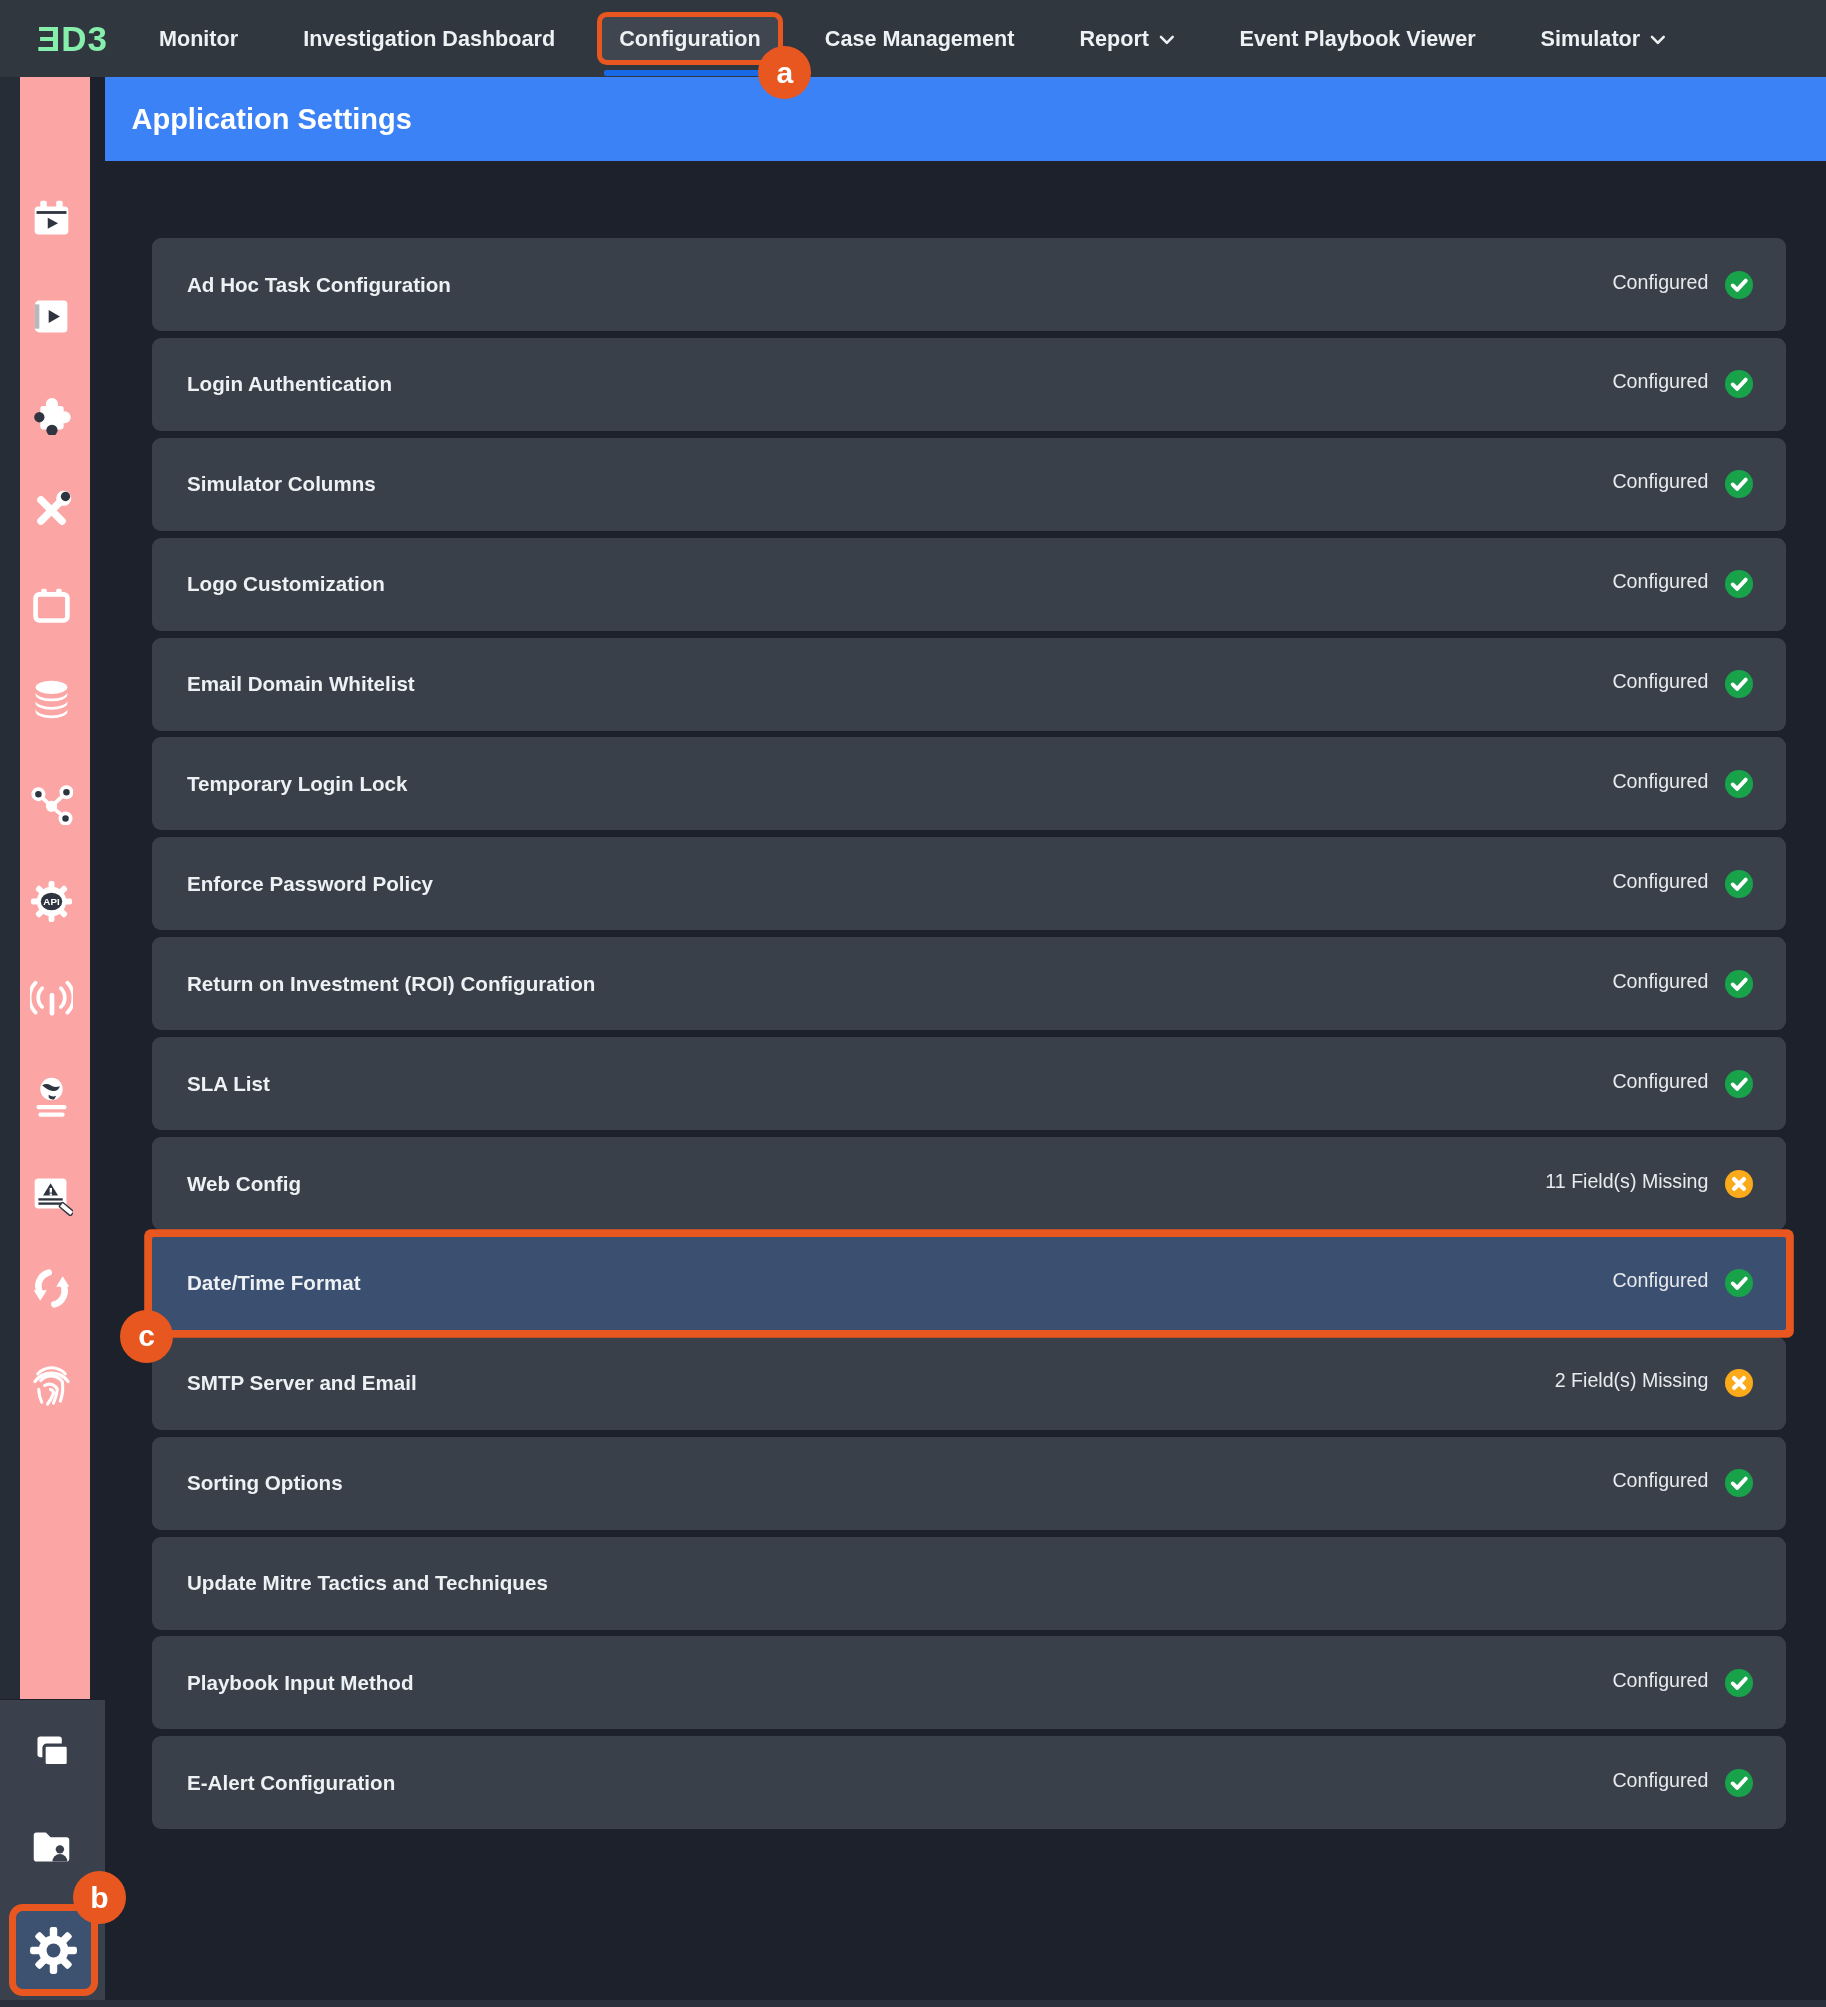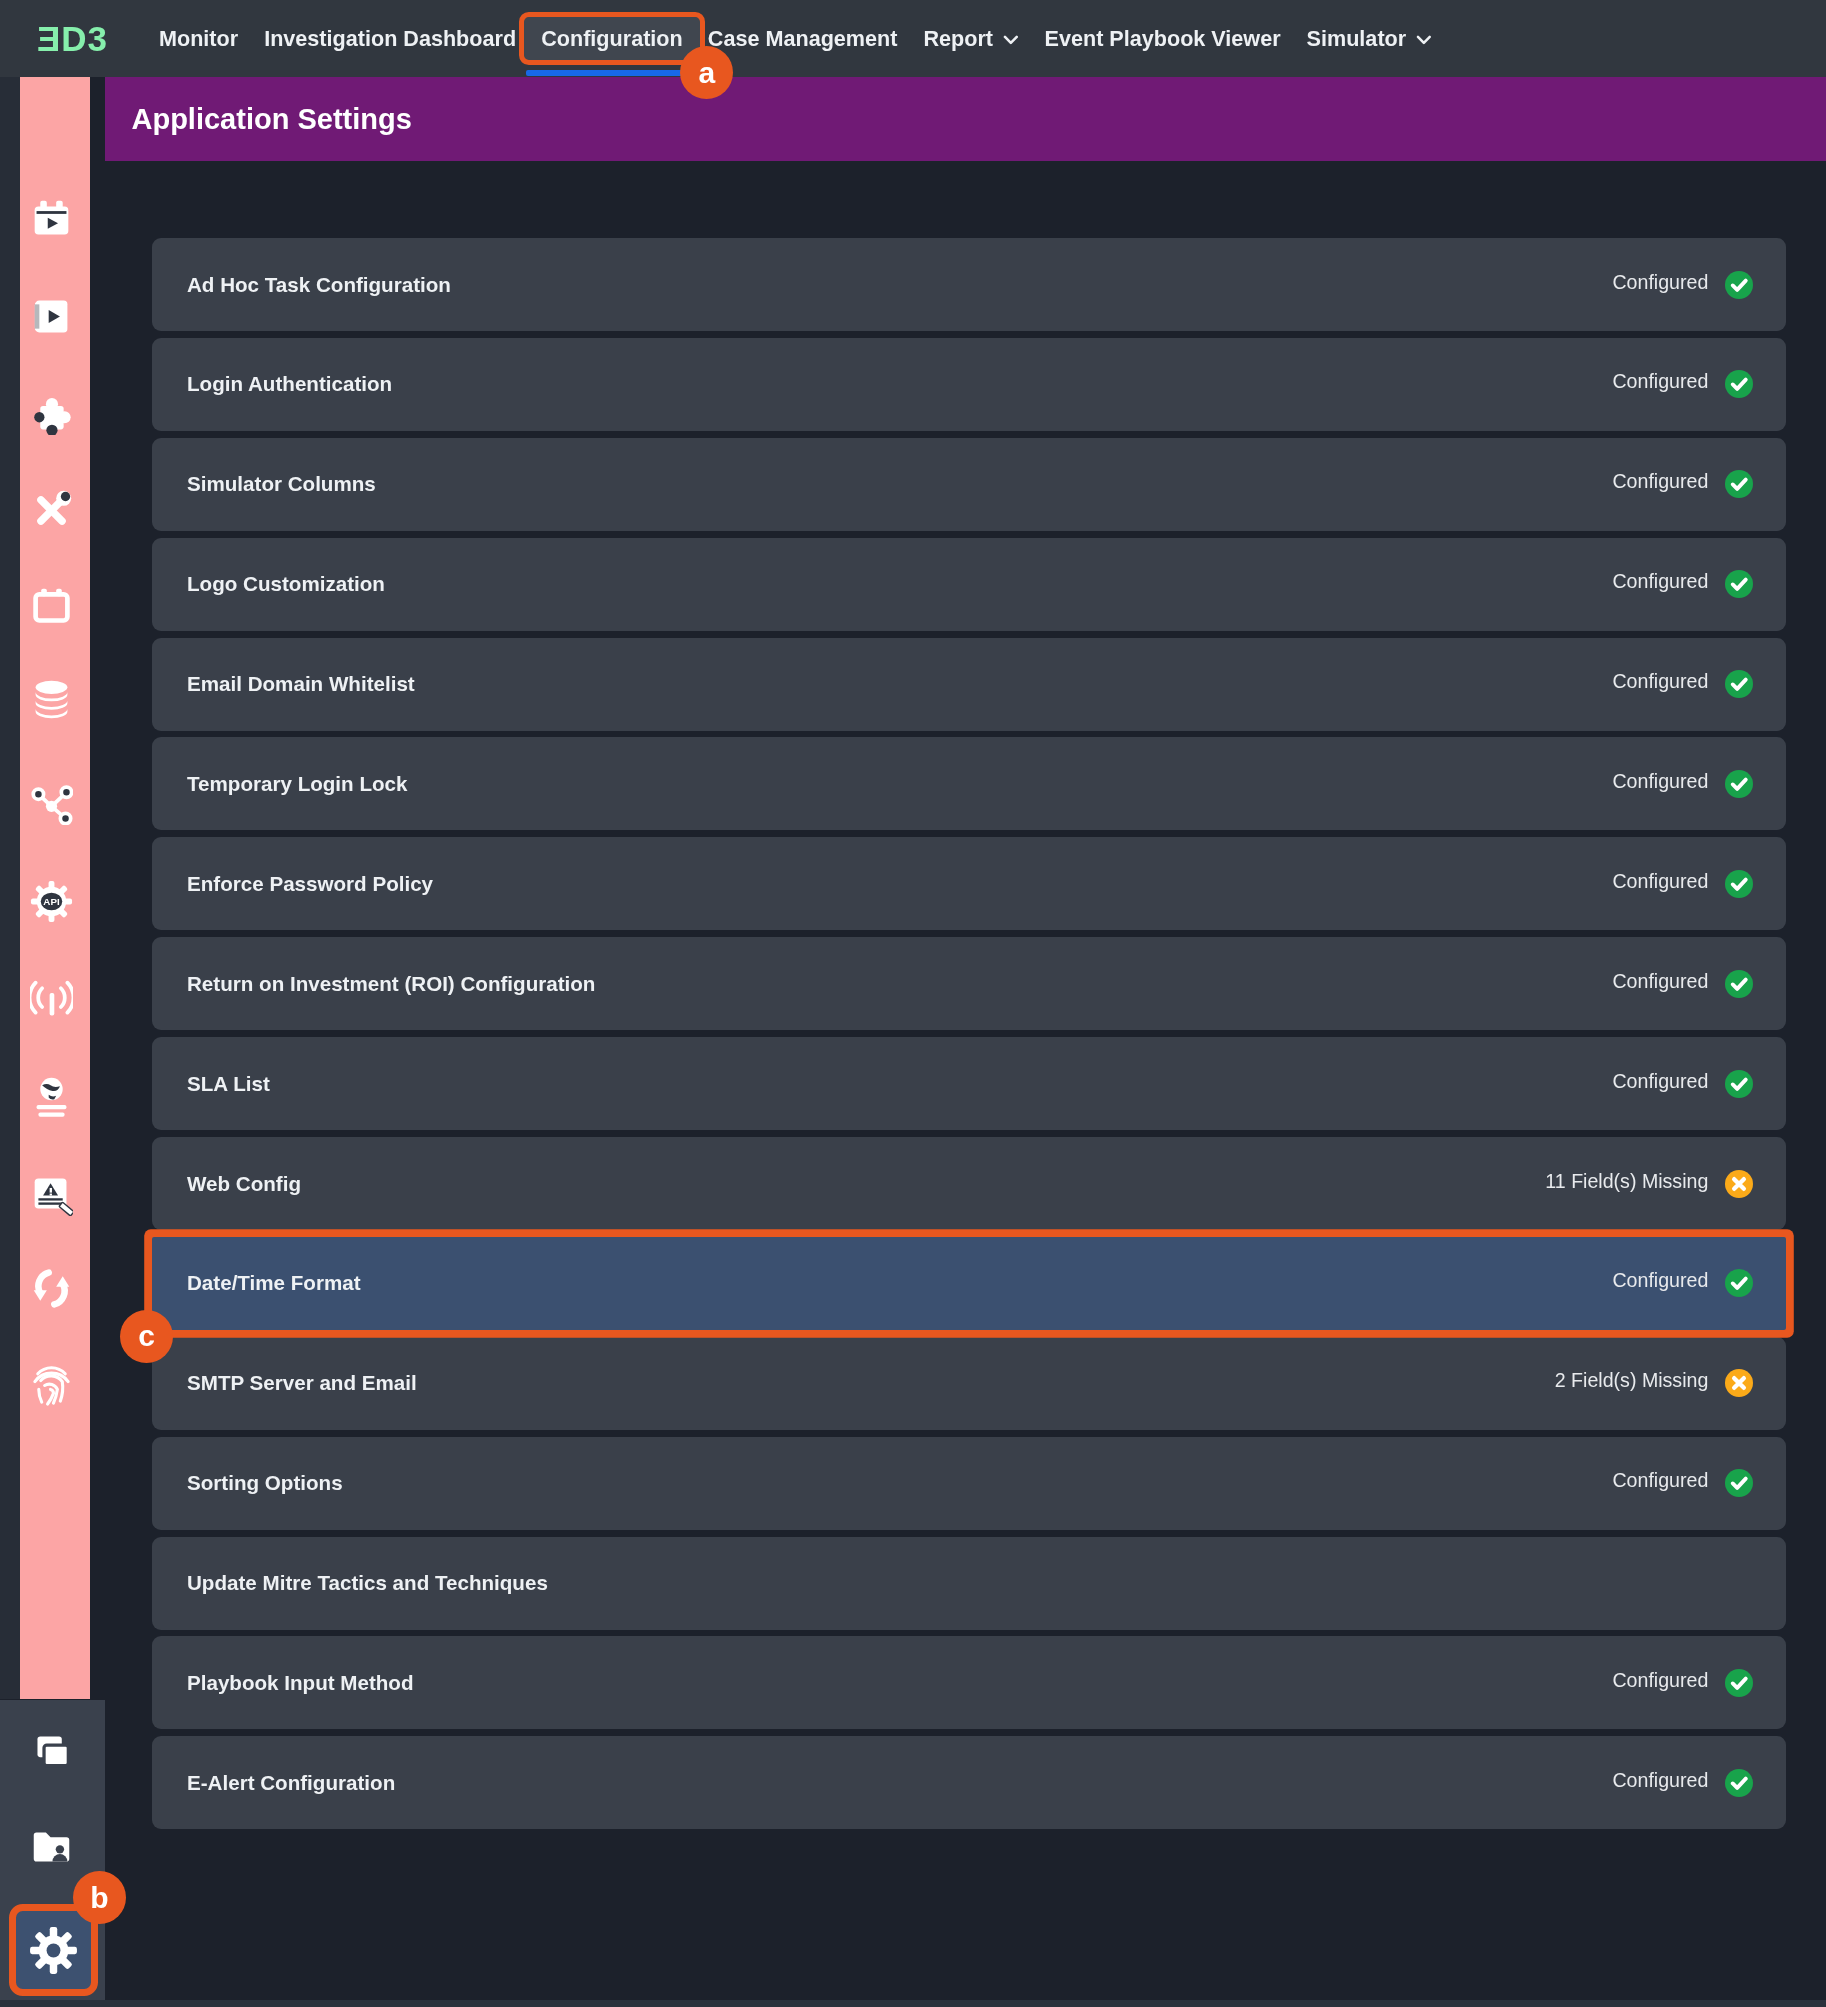--- a/index.html
+++ b/index.html
@@ -29,21 +29,21 @@
   }
   .badge{
     display:flex;align-items:center;justify-content:center;
     width:53px;height:53px;border-radius:50%;background:#e8571f;
     color:#ffffff;font-size:30px;font-weight:bold;z-index:30;
   }
   .badge-a{position:absolute;right:-33px;bottom:-39px;}
   
   .header-band{
     position:absolute;left:105px;top:77px;width:1722px;height:84px;
-    background:#701a75;display:flex;align-items:center;z-index:2;
+    background:#3b82f6;display:flex;align-items:center;z-index:2;
   }
   .page-title{color:#ffffff;font-size:29px;font-weight:bold;margin-left:26.5px;}
   
   .sidebar{
     position:absolute;left:0;top:77px;width:90px;height:1622px;
     background:#fca5a5;z-index:3;
   }
   .sidebar::before{content:"";position:absolute;left:0;top:0;width:19.6px;height:100%;background:#272d37;}
   .side-icon{
     position:absolute;left:29px;width:45px;height:45px;
@@ -76,21 +76,21 @@
     box-shadow:0 0 0 7.8px #e8571f;z-index:2;
   }
   .badge-c{position:absolute;left:-32px;top:73px;}
   svg{display:block;}
 </style>
 </head>
 <body>
 
 <div class="navbar">
   <span class="logo">ƎD3</span>
-  <div id="nav-items" style="display:flex;align-items:center;gap:26px;">
+  <div id="nav-items" style="display:flex;align-items:center;gap:65px;">
       <div class="nav-item">
     <span class="nav-label">Monitor</span>
   </div>
       <div class="nav-item">
     <span class="nav-label">Investigation Dashboard</span>
   </div>
       <div class="nav-item active">
     <span class="nav-label">Configuration</span>
   <div class="nav-underline"></div>
         <div class="badge badge-a">a</div>

